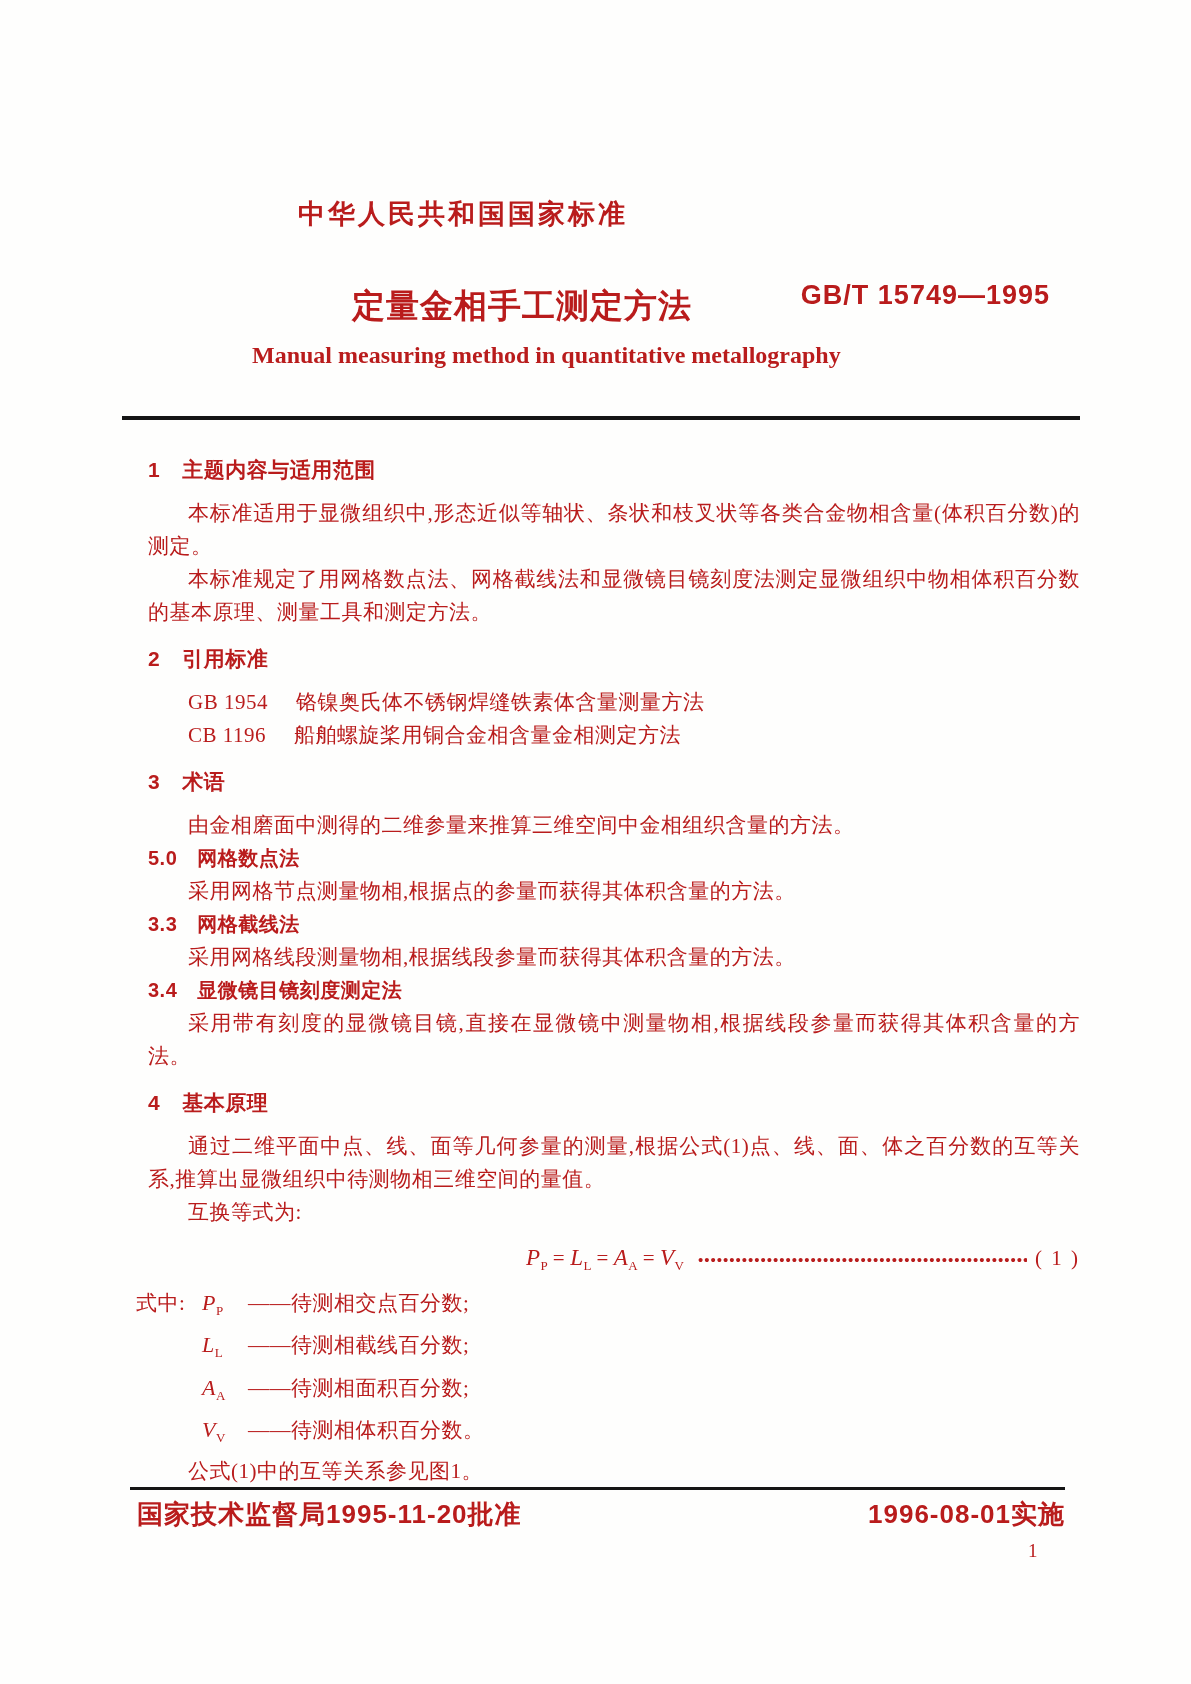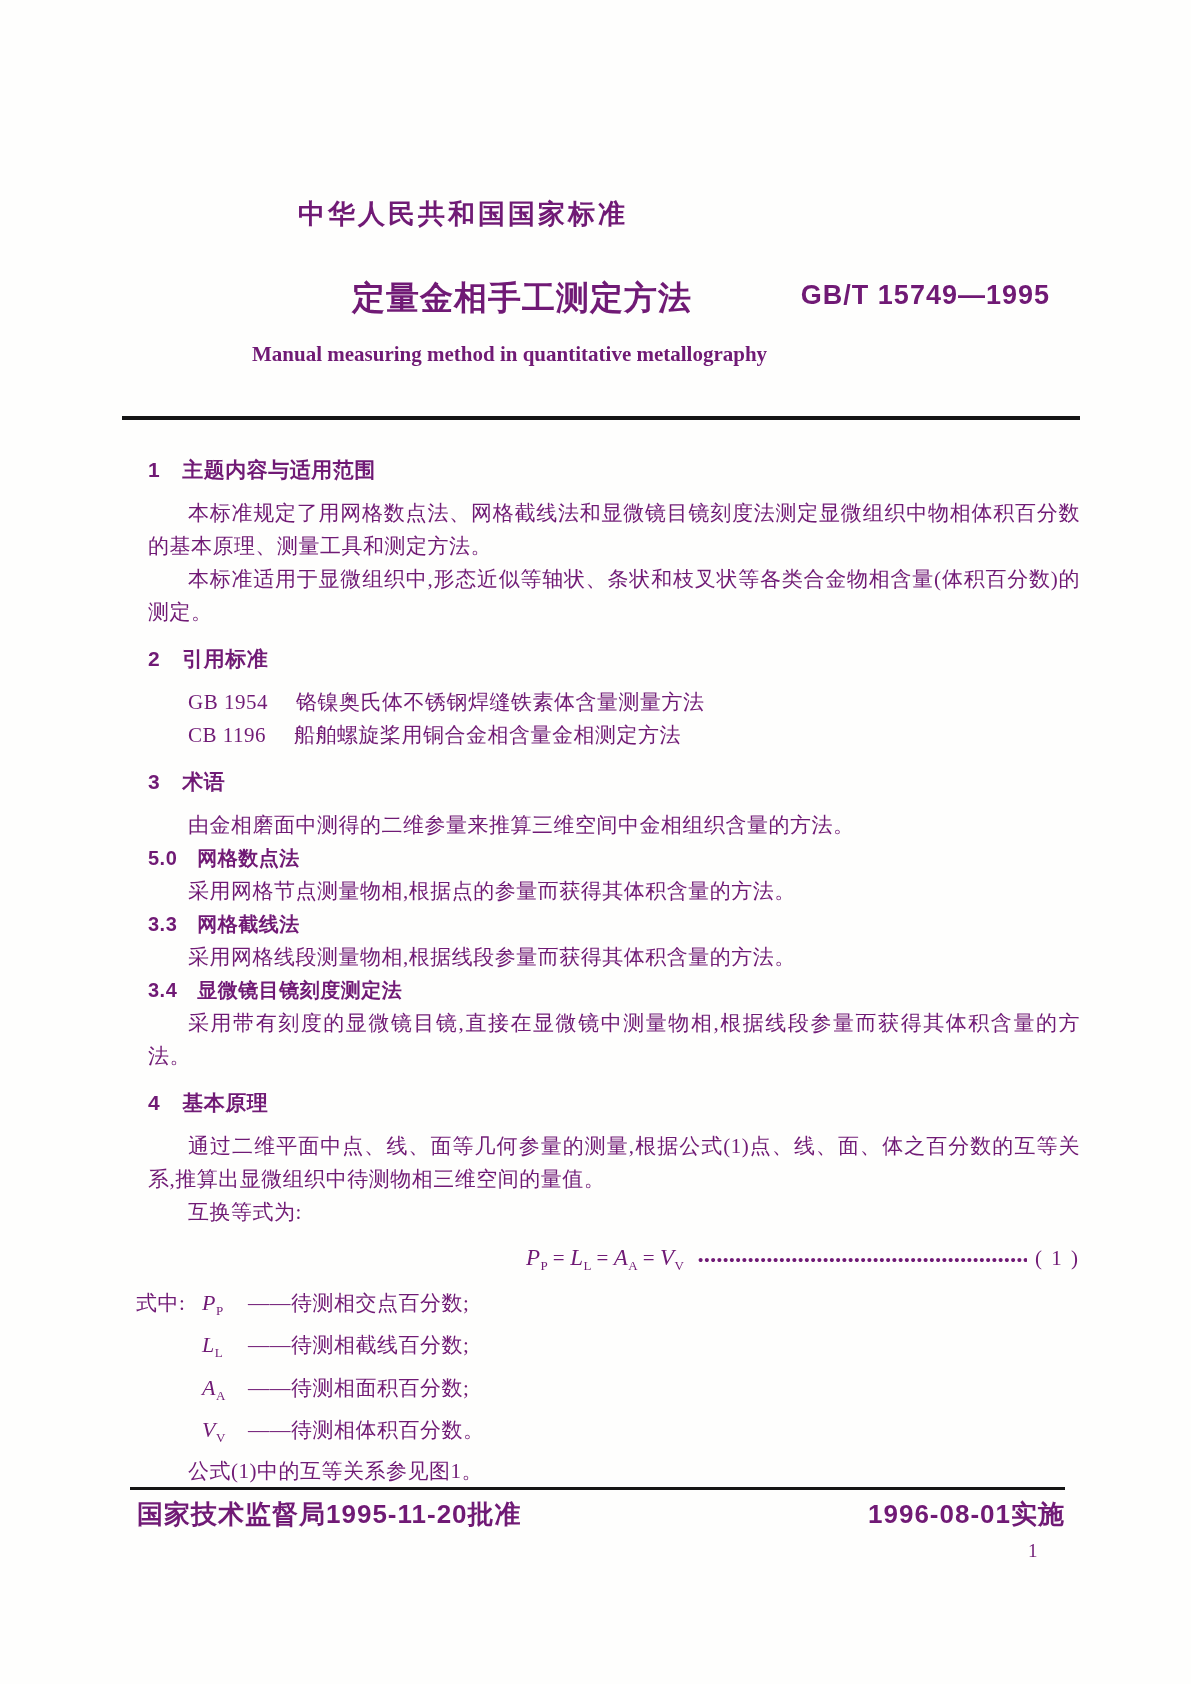--- a/index.html
+++ b/index.html
@@ -1,46 +1,46 @@
 <!DOCTYPE html>
 <html><head>
 <meta charset="utf-8">
 <style>
   html,body{margin:0;padding:0;background:#ffffff;}
   .page{
     position:relative;
     width:1191px;height:1684px;
     background:#fefefd;
-    color:#701a75;
+    color:#b91c1c;
     font-family:"Liberation Serif", serif;
     overflow:hidden;
   }
   
   .hdr-type{
     position:absolute;left:298px;top:196px;
     font-family:"Liberation Sans", sans-serif;
     font-weight:bold;font-size:27px;letter-spacing:3px;
     white-space:nowrap;
   }
   .hdr-title{
-    position:absolute;left:352px;top:276px;
+    position:absolute;left:352px;top:284px;
     font-family:"Liberation Sans", sans-serif;
     font-weight:bold;font-size:33px;letter-spacing:1px;
     white-space:nowrap;
   }
   .hdr-code{
     position:absolute;right:141px;top:280px;
     font-family:"Liberation Sans", sans-serif;
     font-weight:bold;font-size:27px;letter-spacing:1px;
     white-space:nowrap;
   }
   .hdr-en{
     position:absolute;left:252px;top:342px;
     font-family:"Liberation Serif", serif;
-    font-weight:bold;font-size:21px;
+    font-weight:bold;font-size:24px;
     white-space:nowrap;
   }
   .rule-top{
     position:absolute;left:122px;top:416px;
     width:958px;height:4px;background:#151515;
   }
   
   .content{
     position:absolute;left:148px;top:440px;width:932px;
     font-size:21px;line-height:33px;letter-spacing:0.5px;
@@ -117,22 +117,22 @@
   <div class="hdr-title">定量金相手工测定方法</div>
   <div class="hdr-code">GB/T 15749—1995</div>
   <div class="hdr-en">Manual measuring method in quantitative metallography</div>
   <div class="rule-top"></div>
 
   <div class="content">
 
     <div class="sec-h">
       <span class="sec-num">1</span><span>主题内容与适用范围</span>
     </div>
+    <p class="para ind">本标准适用于显微组织中,形态近似等轴状、条状和枝叉状等各类合金物相含量(体积百分数)的测定。</p>
     <p class="para ind">本标准规定了用网格数点法、网格截线法和显微镜目镜刻度法测定显微组织中物相体积百分数的基本原理、测量工具和测定方法。</p>
-    <p class="para ind">本标准适用于显微组织中,形态近似等轴状、条状和枝叉状等各类合金物相含量(体积百分数)的测定。</p>
 
     <div class="sec-h">
       <span class="sec-num">2</span><span>引用标准</span>
     </div>
     <div class="ref-line">
       <span class="ref-code">GB 1954</span><span>铬镍奥氏体不锈钢焊缝铁素体含量测量方法</span>
     </div>
     <div class="ref-line">
       <span class="ref-code">CB 1196</span><span>船舶螺旋桨用铜合金相含量金相测定方法</span>
     </div>

